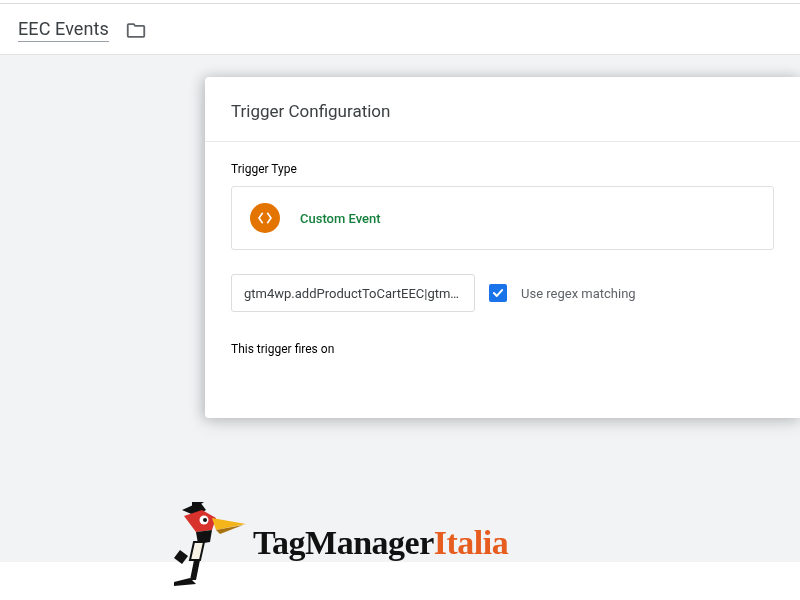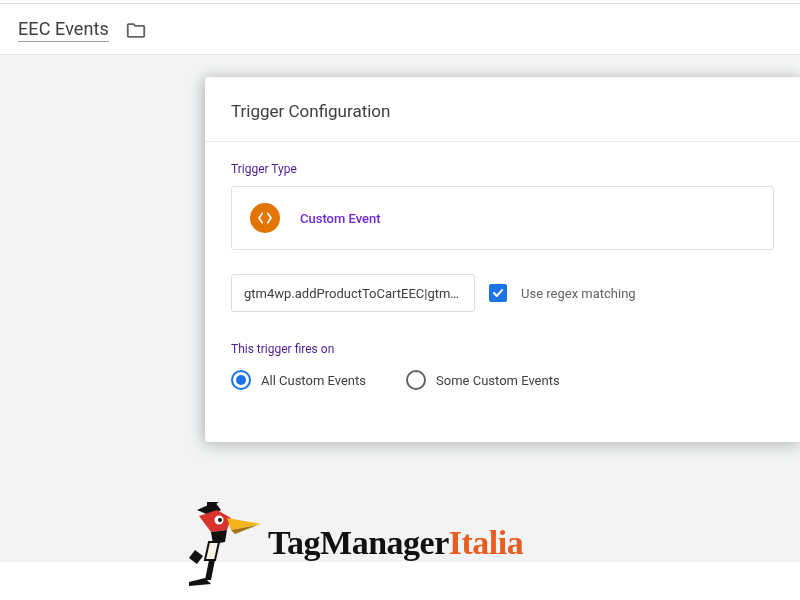--- a/index.html
+++ b/index.html
@@ -51,21 +51,21 @@
     .card-title {
       font-size: 17px;
       color: #3c4043;
       font-weight: 400;
     }
     .section {
       padding: 20px 26px 0;
     }
     .field-label {
       font-size: 12px;
-      color: #4c1d95;
+      color: #000000;
       margin-bottom: 10px;
       display: block;
     }
     .trigger-type-row {
       border: 1px solid #e0e0e0;
       border-radius: 3px;
       padding: 16px 18px;
       display: flex;
       align-items: center;
       gap: 20px;
@@ -74,21 +74,21 @@
     .event-icon {
       width: 30px; height: 30px;
       border-radius: 50%;
       background: #e37400;
       display: flex; align-items: center; justify-content: center;
       flex-shrink: 0;
     }
     .trigger-type-name {
       font-size: 13px;
       font-weight: 500;
-      color: #6d28d9;
+      color: #15803d;
     }
     .event-name-row {
       display: flex;
       align-items: center;
       gap: 14px;
       margin-bottom: 30px;
     }
     .text-input {
       width: 244px;
       height: 38px;
@@ -133,21 +133,21 @@
     .radio-outer.unselected { border: 2px solid #5f6368; }
     .radio-inner {
       width: 10px; height: 10px; border-radius: 50%; background: #1a73e8;
     }
     .radio-label {
       font-size: 13px;
       color: #3c4043;
     }
     .logo-area {
       position: absolute;
-      left: 175px;
+      left: 160px;
       bottom: 12px;
       display: flex;
       align-items: center;
     }
     .logo-text {
       font-family: Georgia, 'Times New Roman', serif;
       font-size: 34px;
       font-weight: 700;
       letter-spacing: -0.5px;
       margin-left: -2px;
@@ -191,32 +191,20 @@
         <span class="checkbox-box">
           <svg width="14" height="14" viewBox="0 0 24 24" fill="none" stroke="#fff" stroke-width="3.5" stroke-linecap="round" stroke-linejoin="round">
             <polyline points="5 12 10 17 19 7"></polyline>
           </svg>
         </span>
         <span class="checkbox-label">Use regex matching</span>
       </div>
 
       <div class="fires-on">
         <span class="field-label">This trigger fires on</span>
-        <div class="radio-row">
-          <div class="radio-item">
-            <span class="radio-outer selected">
-              <span class="radio-inner"></span>
-            </span>
-            <span class="radio-label">All Custom Events</span>
-          </div>
-          <div class="radio-item">
-            <span class="radio-outer unselected"></span>
-            <span class="radio-label">Some Custom Events</span>
-          </div>
-        </div>
       </div>
     </div>
   </div>
 </div>
 
 <div class="logo-area">
   <svg width="95" height="90" viewBox="0 0 95 90">
 
     <path d="M22 12 L40 4 L46 12 L36 18 Z" fill="#111"></path>
     <rect x="32" y="4" width="6" height="5" fill="#111"></rect>

